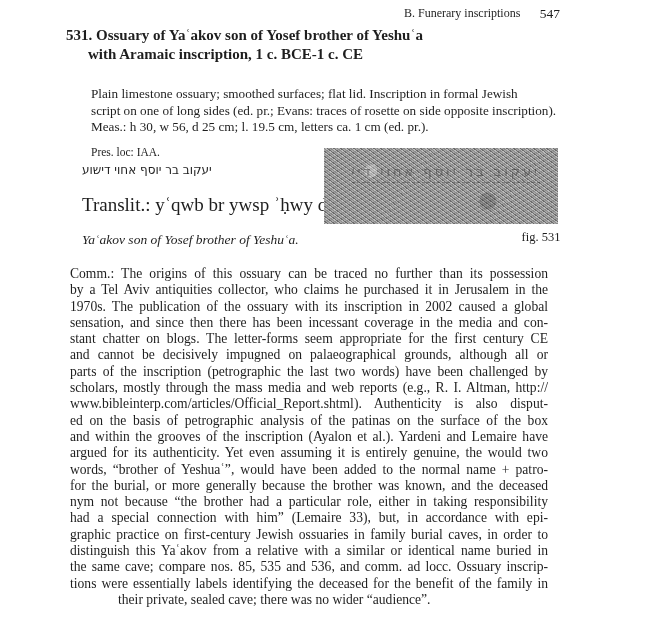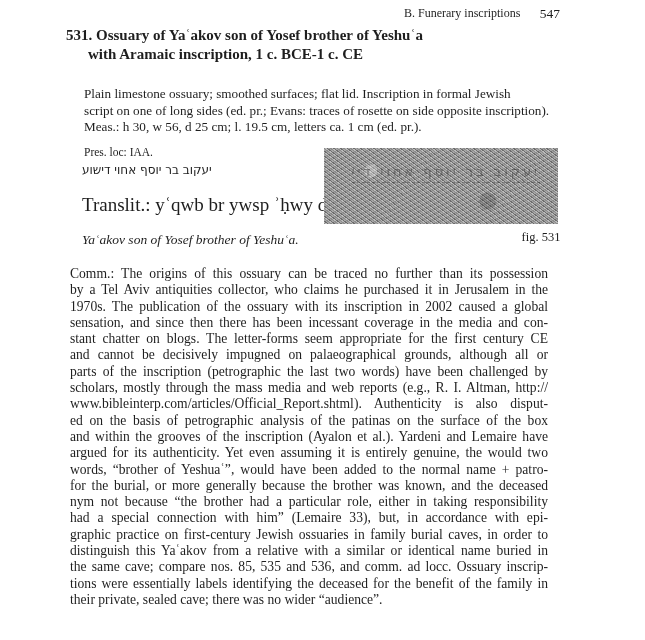--- a/index.html
+++ b/index.html
@@ -13,21 +13,21 @@
     font-size: 12px; display: flex; justify-content: space-between;
   }
   .running-head .section { margin-left: 24px; }
   .running-head .pageno { font-size: 13.5px; }
   .entry-title {
     position: absolute; top: 26px; left: 66px; width: 470px;
     font-size: 15px; font-weight: bold; line-height: 19px;
   }
   .entry-title .line2 { display: block; padding-left: 22px; }
   .desc {
-    position: absolute; top: 86px; left: 84px; width: 478px;
+    position: absolute; top: 86px; left: 91px; width: 478px;
     font-size: 13.2px; line-height: 16.5px; text-align: justify; font-family: Liberation Serif, serif;
   }
   .desc .line { display: block; white-space: nowrap; }
   .pres { font-size: 11.5px; display: block; margin-top: 8px; }
   .hebrew {
     position: absolute; top: 163px; left: 82px; width: 225px;
     font-family: "DejaVu Sans", sans-serif; font-size: 12px; direction: rtl; text-align: left;
     unicode-bidi: plaintext;
   }
   .translit {
@@ -55,21 +55,21 @@
   }
   .fig-caption {
     position: absolute; top: 230px; left: 512px; width: 58px; text-align: center;
     font-size: 12.5px;
   }
   .comm {
     position: absolute; top: 266px; left: 70px; width: 478px;
     font-size: 13.6px; line-height: 16.3px;
   }
   .comm .line { display: block; white-space: nowrap; text-align: justify; text-align-last: justify; }
-  .comm .line.last { text-align-last: left; }
+  .comm .line.last { text-align-last: left; margin-left: 48px; }
 </style>
 </head>
 <body>
 
 <div class="running-head">
   <span class="section">B. Funerary inscriptions</span>
   <span class="pageno">547</span>
 </div>
 
 <div class="entry-title">

